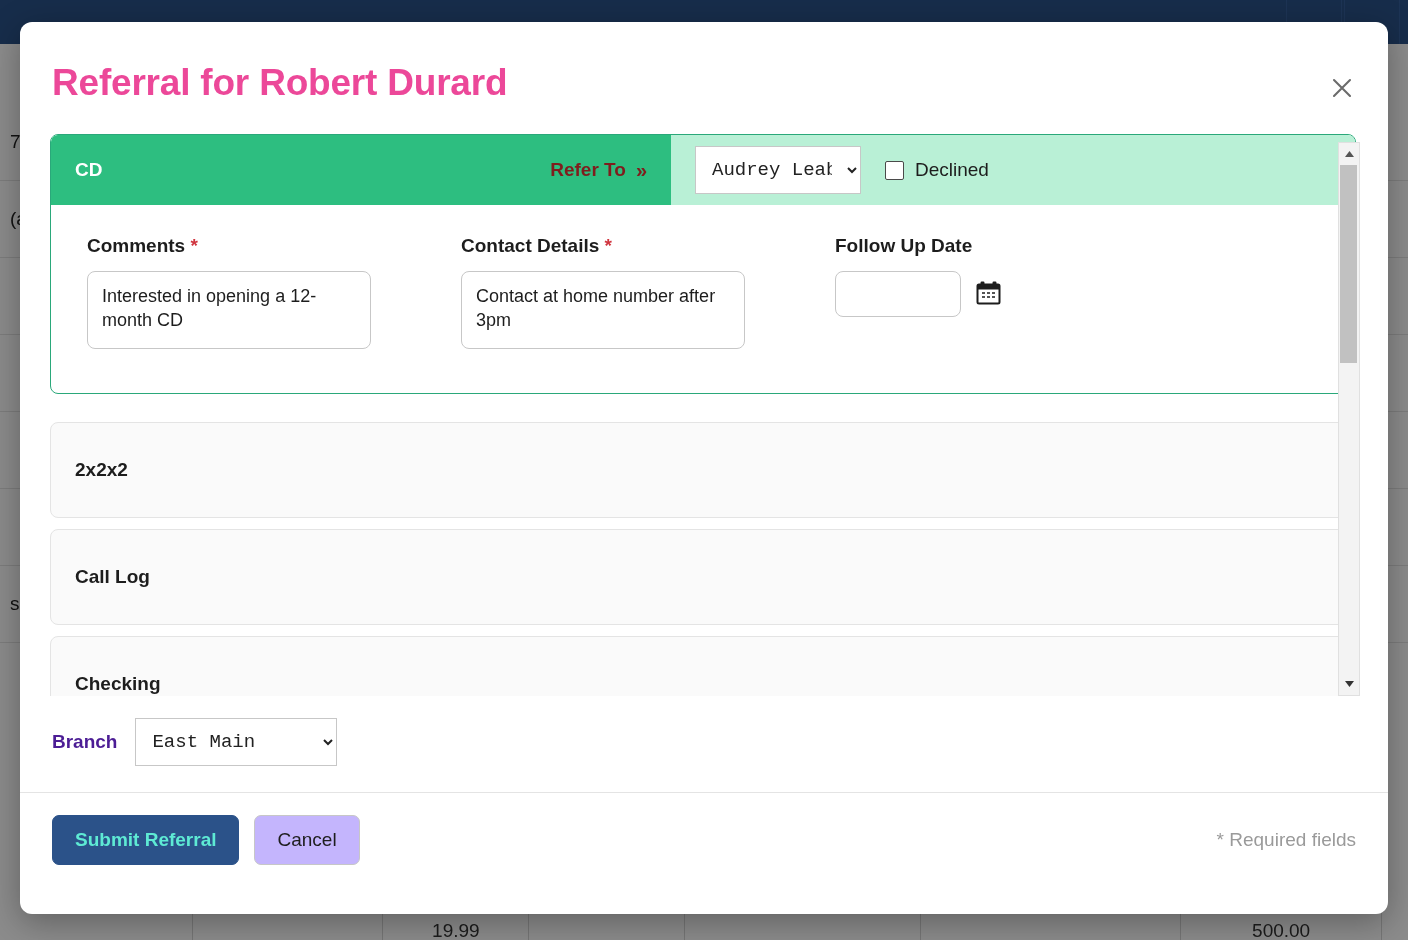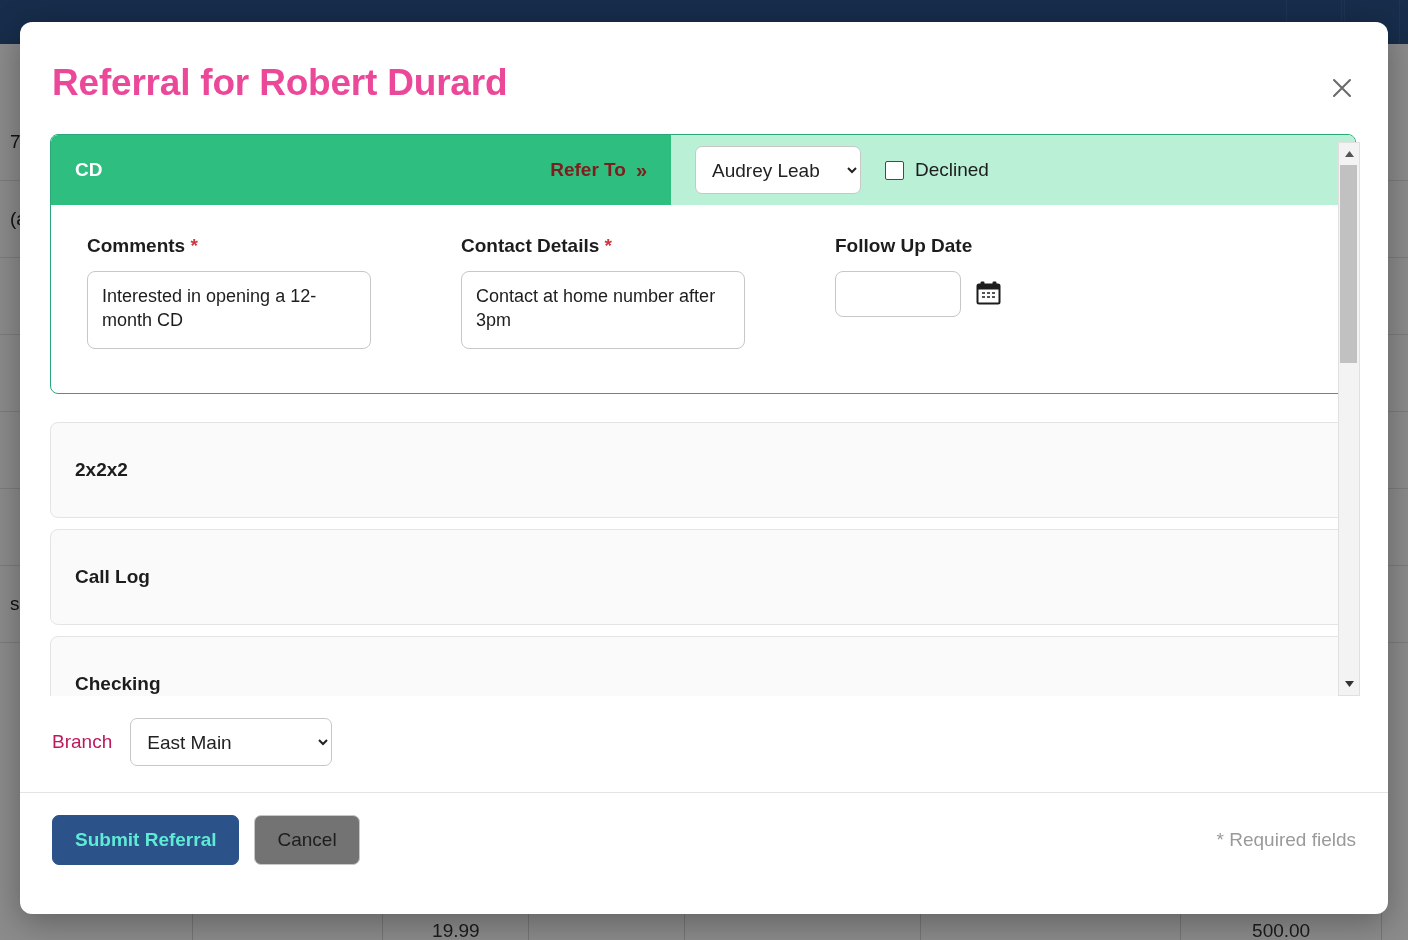--- a/index.html
+++ b/index.html
@@ -222,26 +222,26 @@
   .chev-double { font-size: 20px; line-height: 1; }
   .product-head-right {
     flex: 1;
     display: flex;
     align-items: center;
     padding-left: 24px;
     gap: 24px;
   }
 
   select.ui-select {
-    font-family: Liberation Sans, sans-serif;
+    font-family: Liberation Mono, monospace;
     font-size: 19px;
     color: #222;
     background: #ffffff;
     border: 1px solid #c7c7c7;
-    border-radius: 7px;
+    border-radius: 0;
     padding: 9px 12px;
     height: 48px;
     box-sizing: border-box;
     cursor: pointer;
   }
   select.refer-select { width: 166px; }
 
   .declined-wrap {
     display: flex;
     align-items: center;
@@ -324,22 +324,22 @@
   
   .branch-row {
     display: flex;
     align-items: center;
     gap: 18px;
     padding: 22px 0 26px 32px;
     flex: none;
   }
   .branch-label {
     font-size: 19px;
-    font-weight: normal;
-    color: #be185d;
+    font-weight: bold;
+    color: #4c1d95;
   }
   select.branch-select { width: 202px; }
 
   
   .modal-footer {
     border-top: 1px solid #e4e4e4;
     padding: 22px 32px 24px 32px;
     display: flex;
     align-items: center;
     flex: none;
@@ -352,21 +352,21 @@
     box-sizing: border-box;
   }
   .btn-primary {
     background: #2B5289;
     color: #5eead4;
     font-weight: bold;
     border: 1px solid #2B5289;
     padding: 13px 22px;
   }
   .btn-secondary {
-    background: #737373;
+    background: #c4b5fd;
     color: #1d1d1d;
     border: 1px solid #c7c7c7;
     padding: 13px 22px;
     margin-left: 15px;
   }
   .required-note {
     margin-left: auto;
     font-size: 19px;
     color: #9a9a9a;
   }

